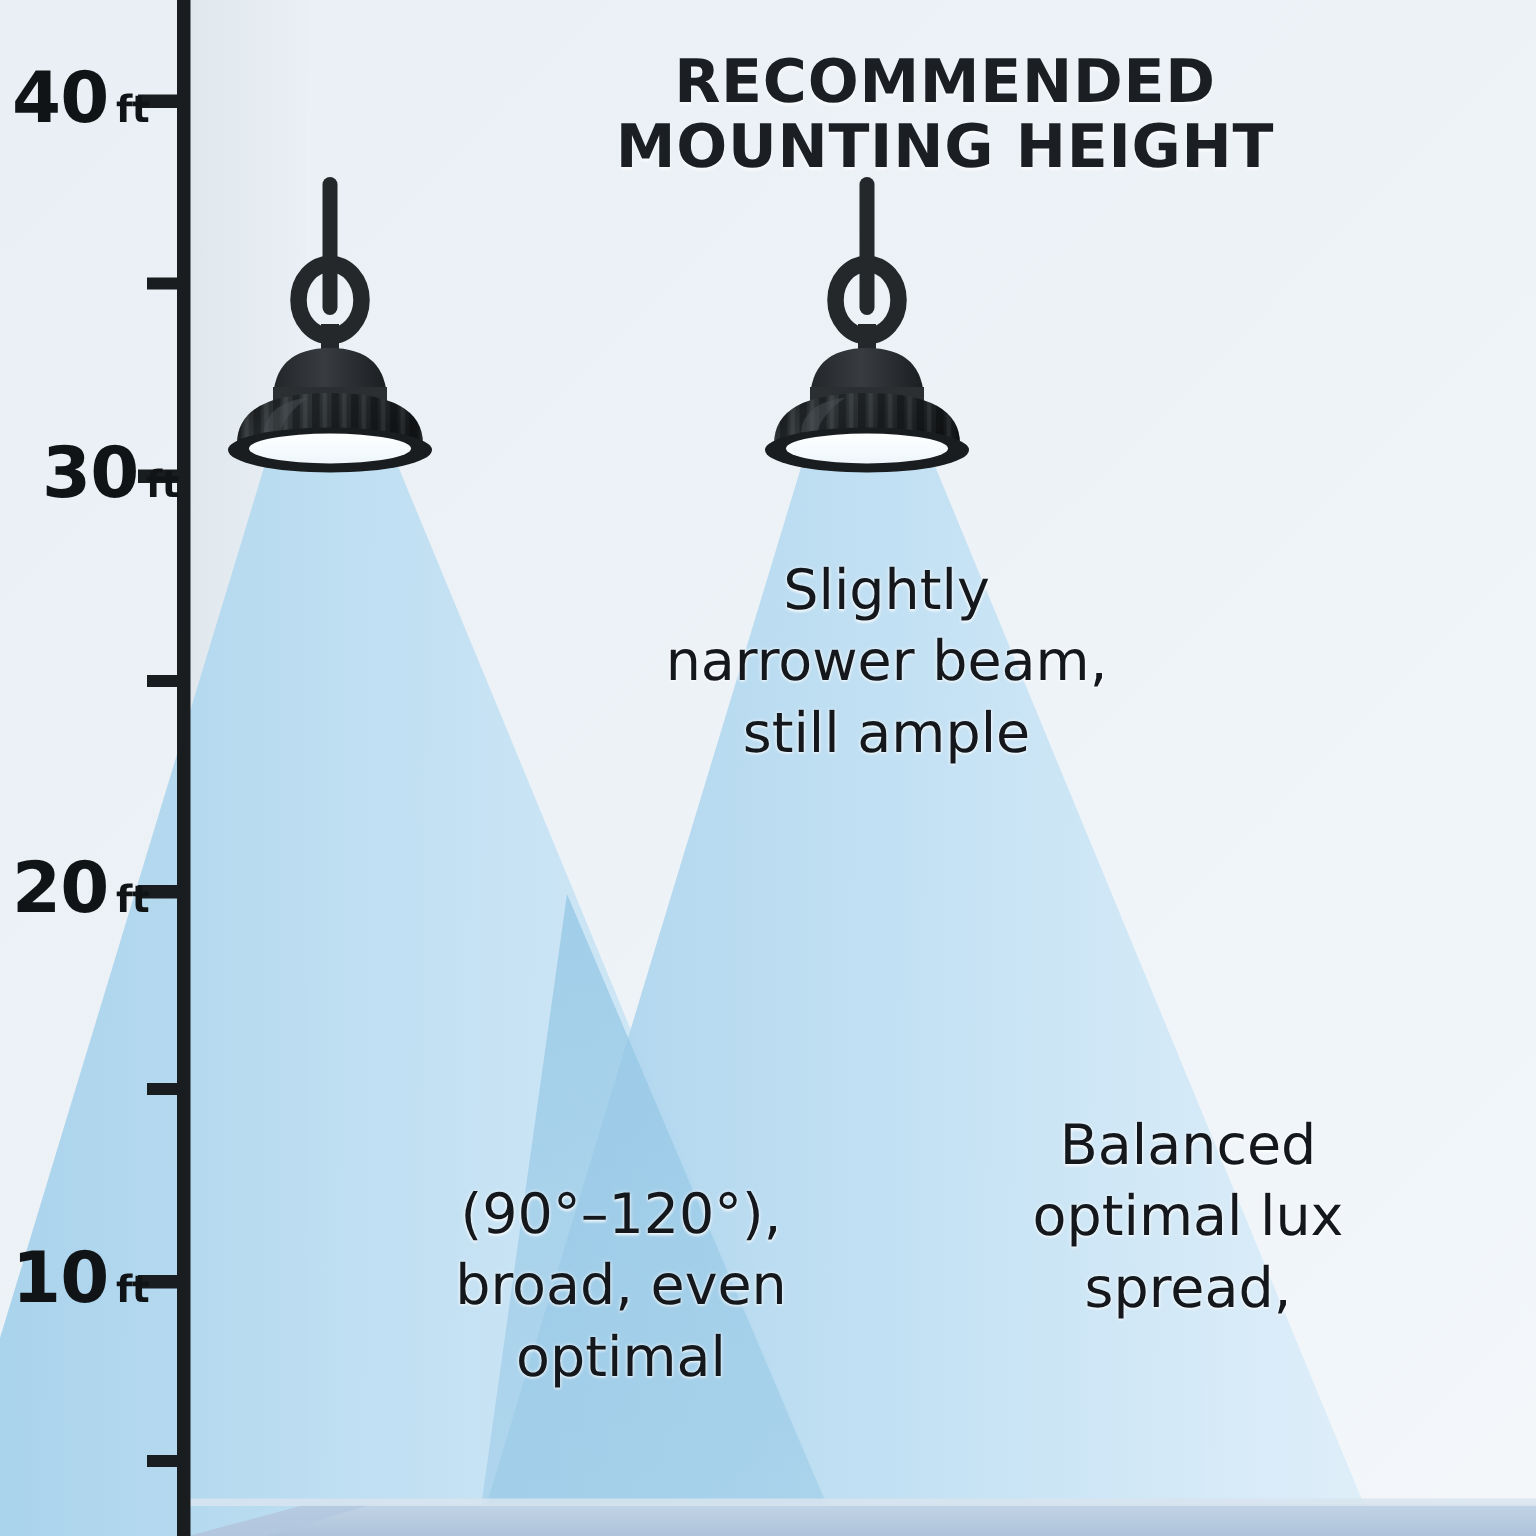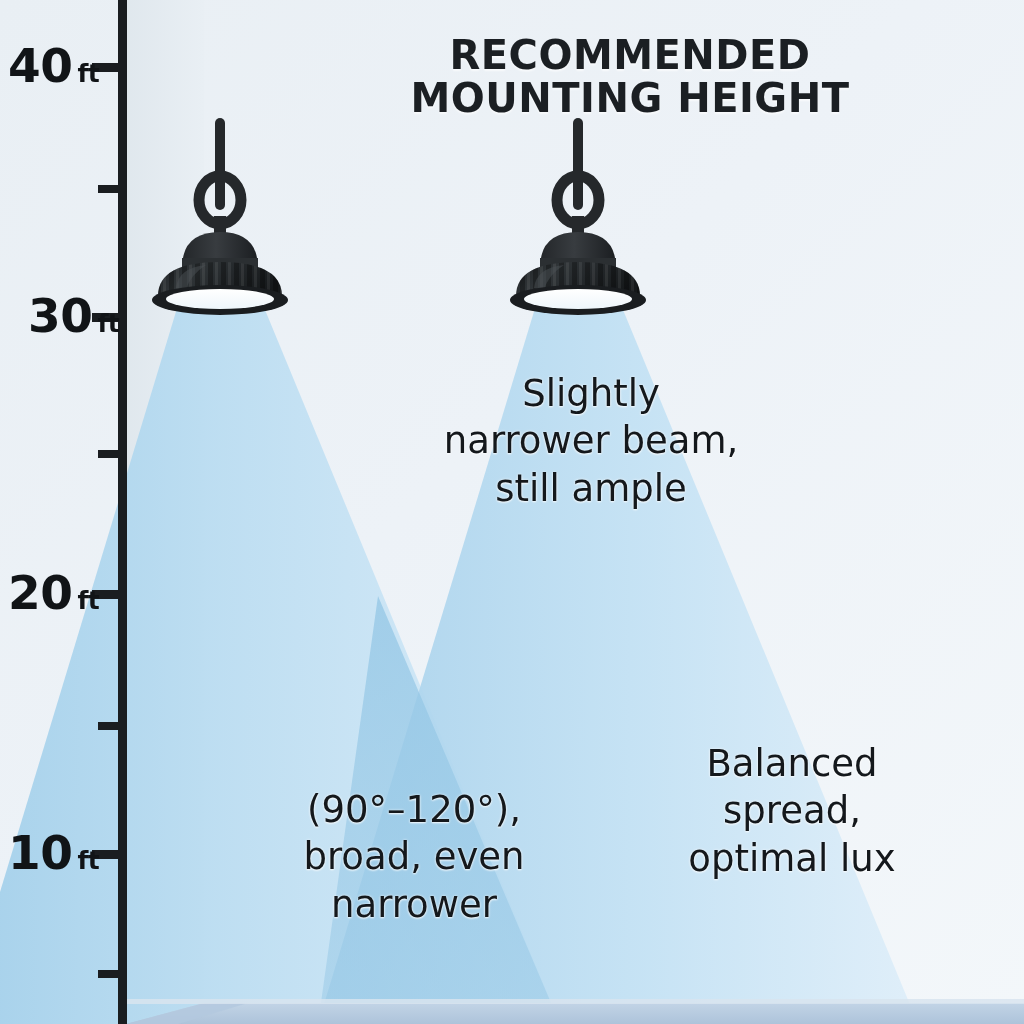--- a/index.html
+++ b/index.html
@@ -230,22 +230,22 @@
 
   <div class="caption" id="caption-center">
     <span class="cline">Slightly</span>
     <span class="cline">narrower beam,</span>
     <span class="cline">still ample</span>
   </div>
 
   <div class="caption" id="caption-left">
     <span class="cline">(90°–120°),</span>
     <span class="cline">broad, even</span>
-    <span class="cline">narrower</span>
+    <span class="cline">optimal</span>
   </div>
 
   <div class="caption" id="caption-right">
     <span class="cline">Balanced</span>
+    <span class="cline">optimal lux</span>
     <span class="cline">spread,</span>
-    <span class="cline">optimal lux</span>
   </div>
 
 </div>
 
 </body></html>

